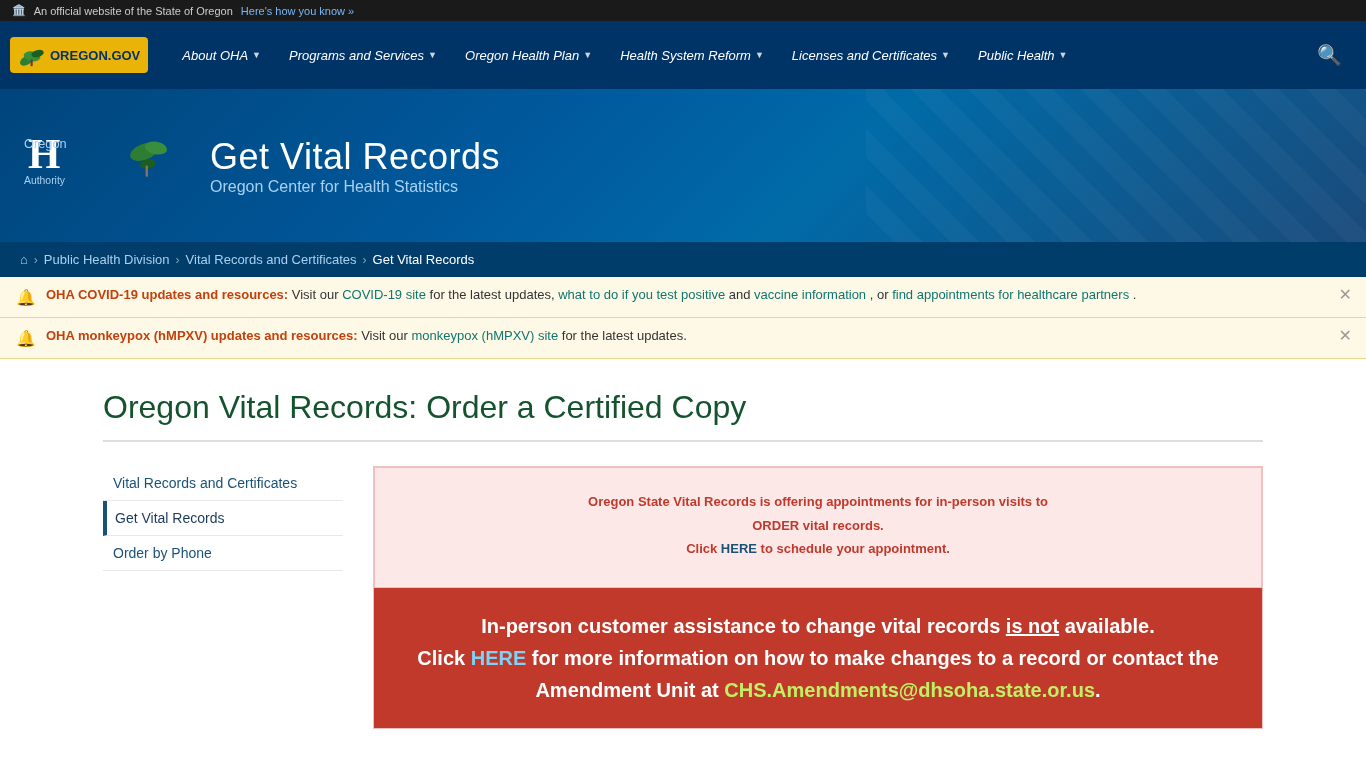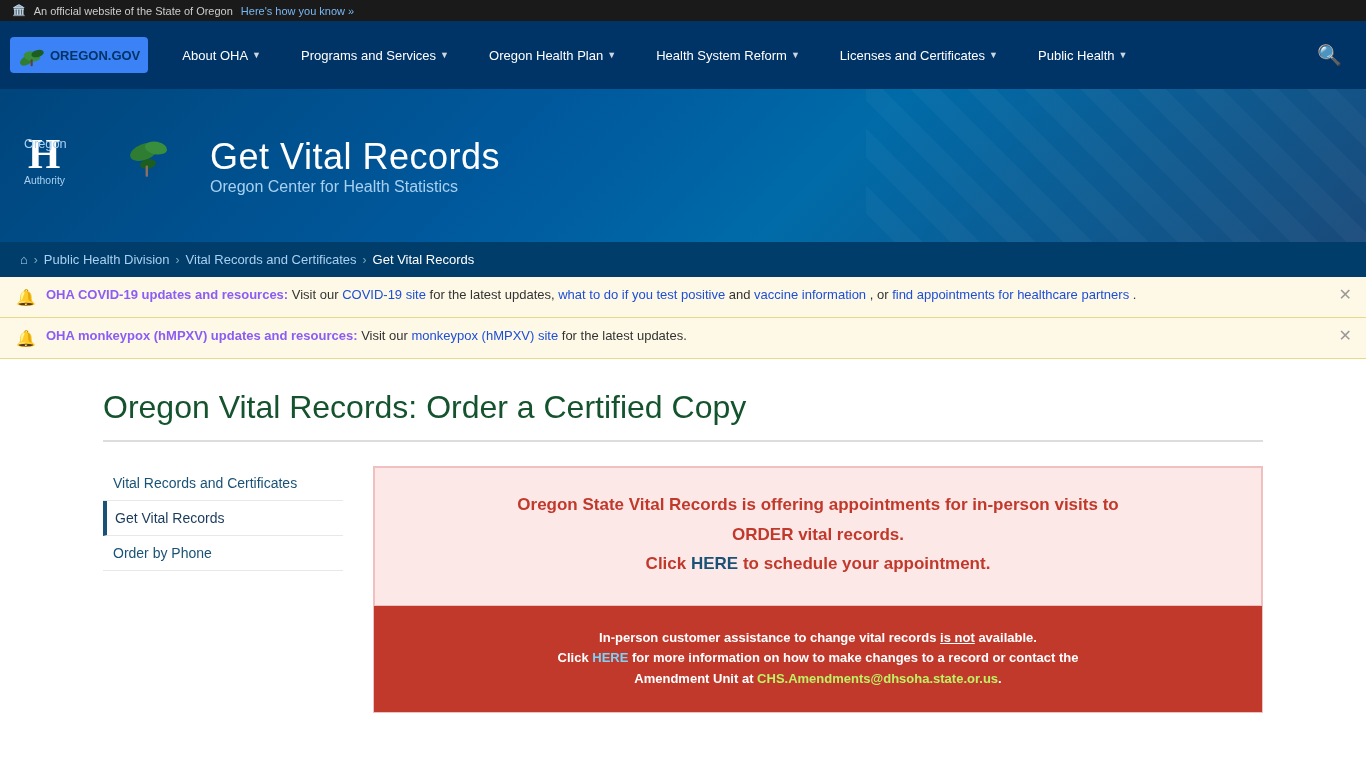--- a/index.html
+++ b/index.html
@@ -25,41 +25,42 @@
       padding: 0 10px;
       height: 68px;
     }
     .nav-logo {
       display: flex;
       align-items: center;
       margin-right: 20px;
       text-decoration: none;
     }
     .nav-logo-img {
-      background: #3b82f6;
+      background: #eab308;
       border-radius: 4px;
       padding: 4px 8px;
       display: flex;
       align-items: center;
       gap: 4px;
     }
     .nav-logo-img .leaf {
       width: 28px;
       height: 28px;
     }
     .nav-logo-text {
       font-size: 13px;
       font-weight: bold;
       color: #003366;
     }
     .nav-items {
       display: flex;
       align-items: center;
       flex: 1;
-      gap: 12px;
+      gap: 0;
+      font-style: italic;
     }
     .nav-item {
       color: #fff;
       font-size: 13px;
       padding: 10px 14px;
       cursor: pointer;
       display: flex;
       align-items: center;
       gap: 4px;
       white-space: nowrap;
@@ -137,22 +138,22 @@
       border-bottom: 1px solid #e8d98a;
       padding: 10px 40px 10px 16px;
       display: flex;
       align-items: flex-start;
       gap: 10px;
       font-size: 13px;
       color: #333;
       position: relative;
     }
     .alert-banner .bell { color: #b8860b; font-size: 16px; flex-shrink: 0; margin-top: 1px; }
-    .alert-banner strong { color: #8b5cf6; }
-    .alert-banner a { color: #1d4ed8; text-decoration: none; }
+    .alert-banner strong { color: #c2410c; }
+    .alert-banner a { color: #0f766e; text-decoration: none; }
     .alert-close {
       position: absolute;
       right: 14px;
       top: 10px;
       color: #999;
       cursor: pointer;
       font-size: 16px;
       line-height: 1;
     }
 
@@ -208,36 +209,36 @@
 
     
     .info-box-pink {
       background: #fde8e8;
       border: 1px solid #f0c0c0;
       padding: 24px 30px;
       text-align: center;
       margin-bottom: 0;
     }
     .info-box-pink p {
-      font-size: 17px;
+      font-size: 13px;
       font-weight: bold;
       color: #c0392b;
       line-height: 1.5;
       margin-bottom: 4px;
     }
     .info-box-pink a { color: #1a5276; text-decoration: none; }
 
     
     .info-box-red {
       background: #c0392b;
       padding: 22px 30px;
       text-align: center;
     }
     .info-box-red p {
-      font-size: 13px;
+      font-size: 20px;
       font-weight: bold;
       color: #fff;
       line-height: 1.6;
     }
     .info-box-red a.here-link {
       color: #7dd3f7;
       text-decoration: none;
     }
     .info-box-red .underline-text {
       text-decoration: underline;

